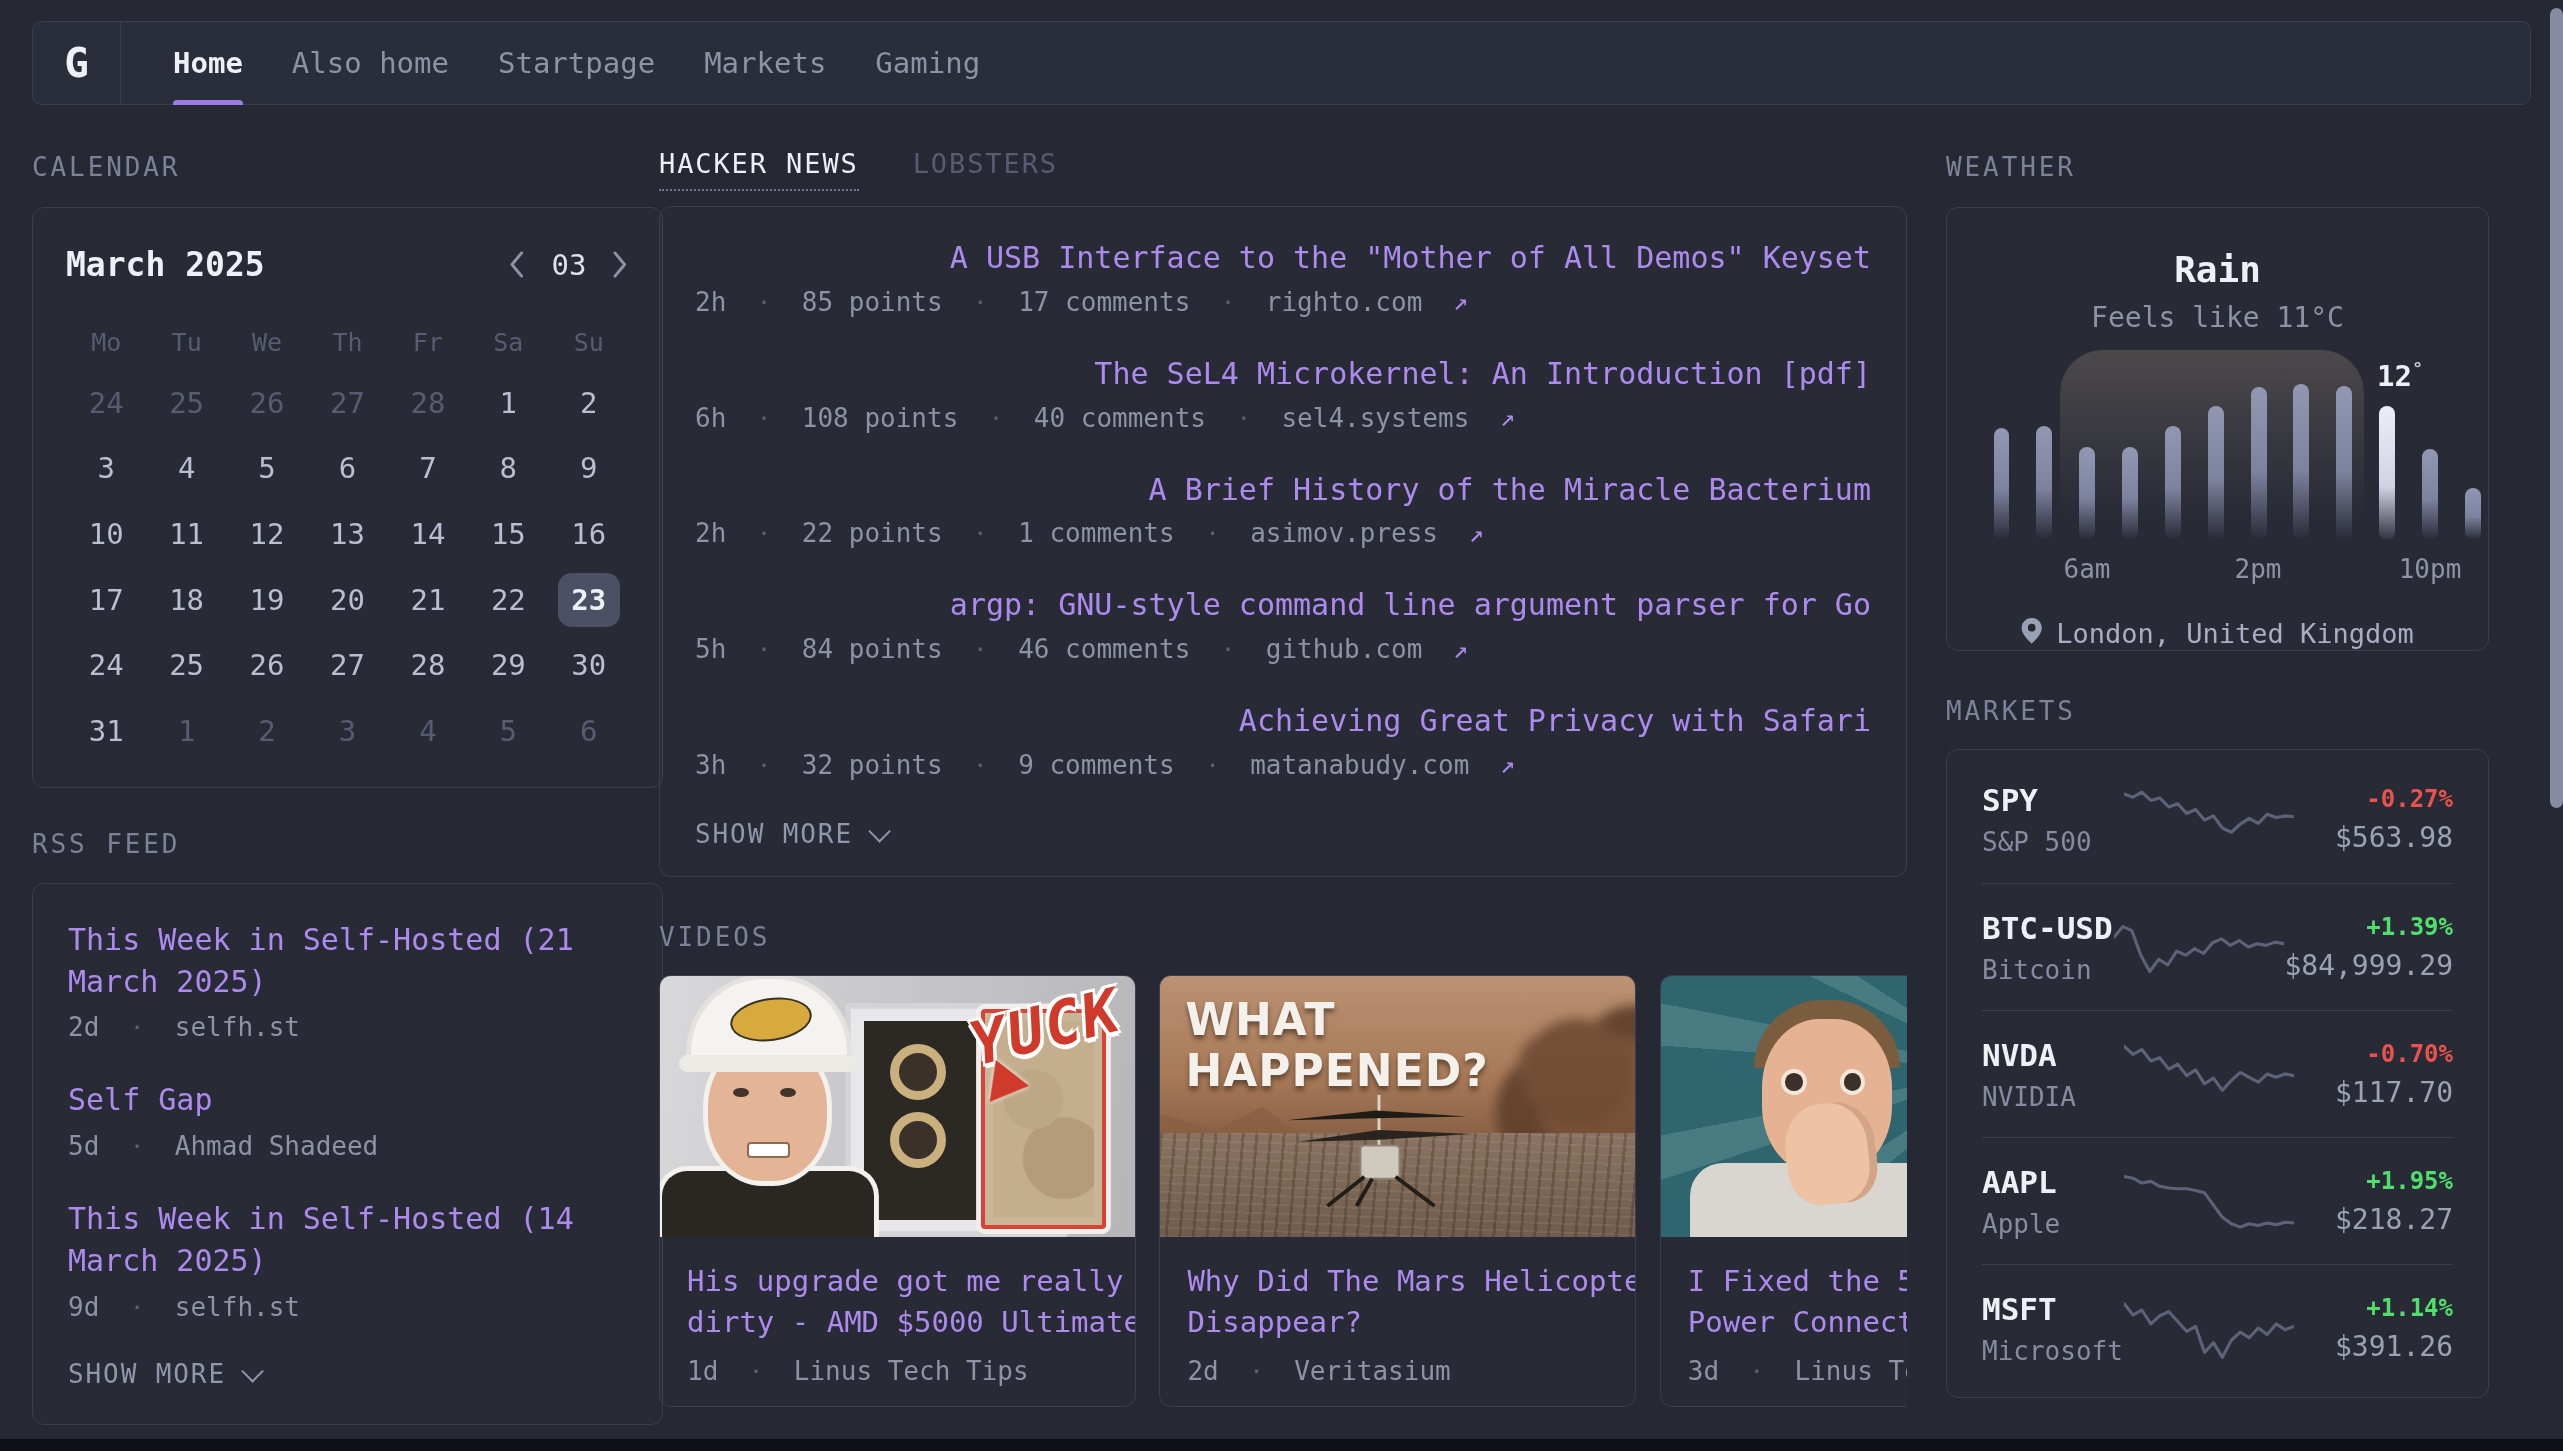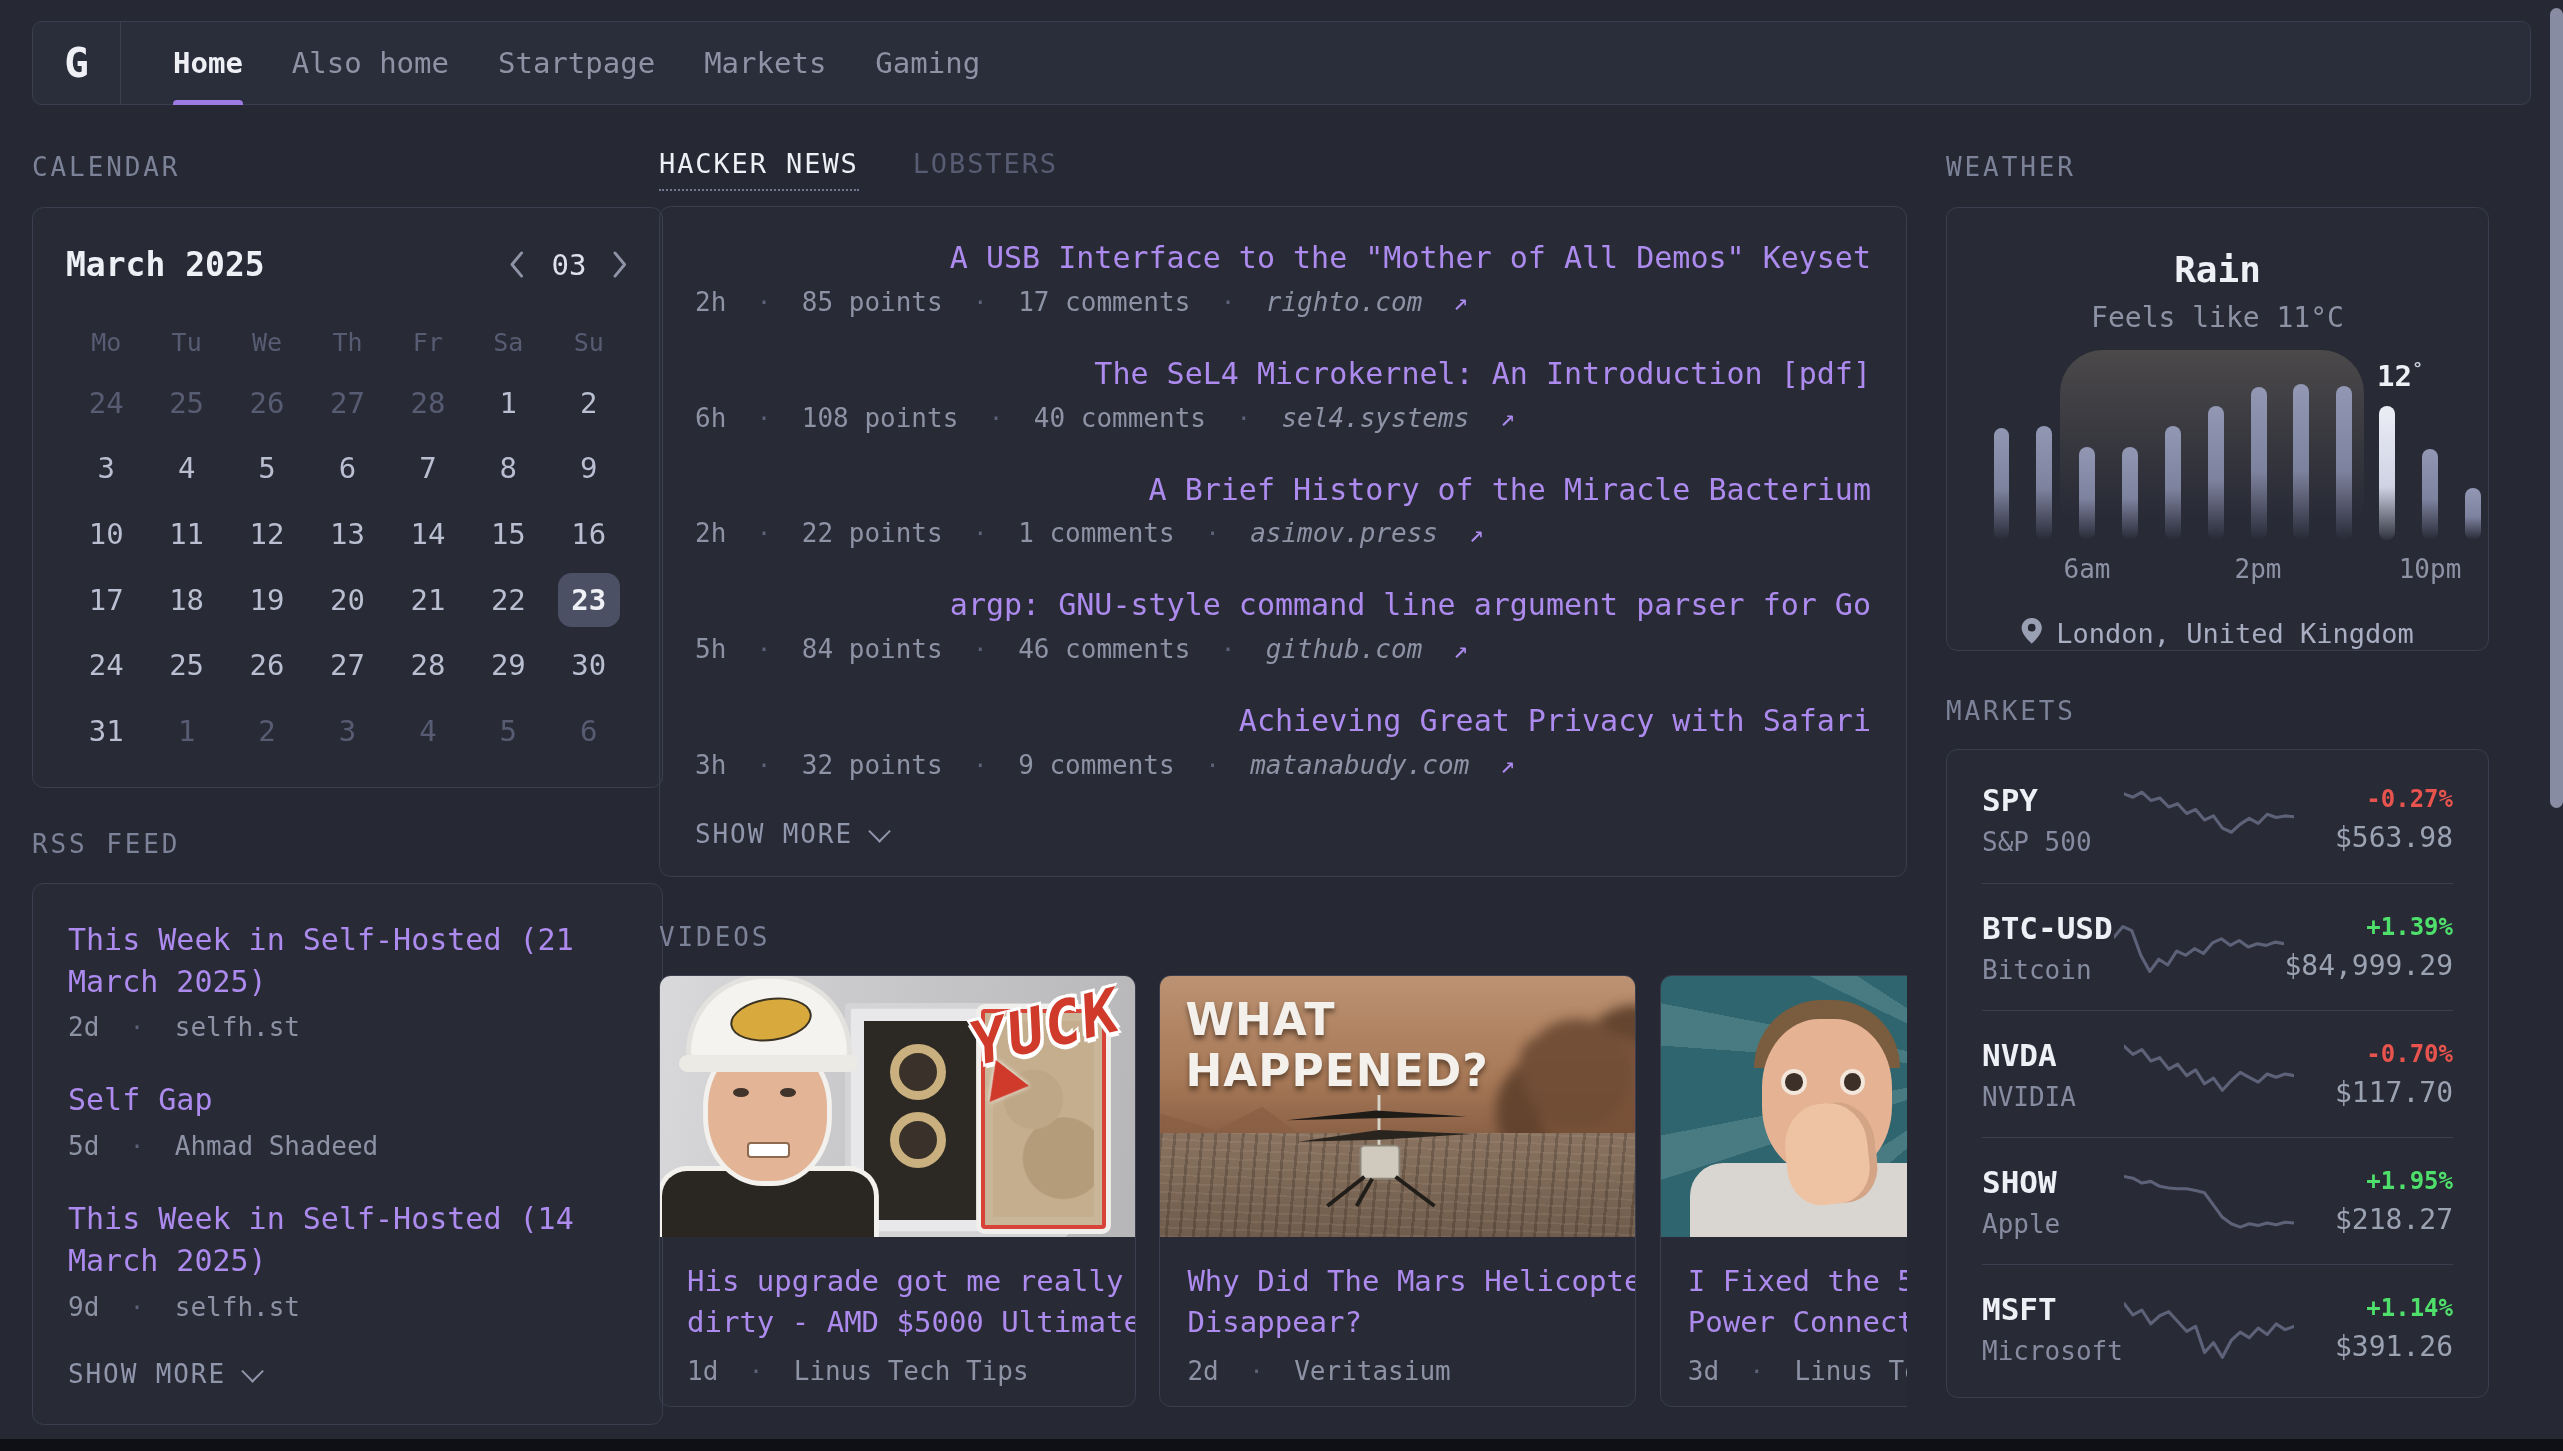--- a/index.html
+++ b/index.html
@@ -62,21 +62,21 @@
     transform:rotate(45deg) translateY(-3.9px);}
 
   
   .news-tabs{margin-top:43px;display:flex;gap:54px;align-items:flex-end;}
   .news-tab{font-size:27px;letter-spacing:1.9px;cursor:pointer;color:var(--txt-dim);padding-bottom:9.7px;border-bottom:2.9px dotted transparent;}
   .news-tab.active{color:var(--txt-bright);border-bottom-color:#717693;}
   .news-card{margin-top:15.6px;padding:33px 35px 27px;text-align:right;}
   .news-item{margin-bottom:39px;}
   .news-title{font-size:30px;color:var(--purple);cursor:pointer;display:inline-block;}
   .news-meta{margin-top:11.7px;}
-  .news-domain{cursor:pointer;font-style:italic;}
+  .news-domain{cursor:pointer;}
   .ext-arrow{color:var(--purple);margin-left:11.7px;font-size:25px;}
 
   
   .videos-label{margin-top:45px;margin-bottom:23.4px;}
   .videos-row{display:flex;gap:23.4px;overflow:hidden;height:432px;}
   .video-card{flex:0 0 477px;border:1px solid var(--card-border);border-radius:11.7px;background:var(--card-bg);overflow:hidden;cursor:pointer;}
   .video-thumb{position:relative;width:100%;height:261px;overflow:hidden;}
   .video-body{padding:23.4px 27px;}
   .video-title div{font-size:29px;line-height:41px;color:var(--purple);white-space:nowrap;}
   .video-meta{margin-top:13.6px;}
@@ -533,21 +533,21 @@
               <polyline points="0.0,17.4 9.2,25.8 18.4,20.8 27.6,32.6 36.8,29.2 46.1,41.0 55.3,35.9 64.5,47.7 73.7,41.8 82.9,56.1 92.1,50.2 101.3,62.8 110.5,52.7 119.7,44.3 128.9,49.4 138.2,54.4 147.4,46.0 156.6,49.4 165.8,46.0 175.0,47.7" fill="none" stroke="#5d6278" stroke-width="3.2" stroke-linejoin="round" stroke-linecap="round"></polyline>
             </svg>
           </div>
           <div class="mkt-vals">
             <div class="mkt-chg down">-0.70%</div>
             <div class="mkt-price">$117.70</div>
           </div>
         </div>
         <div class="mkt-row">
           <div class="mkt-id">
-            <div class="mkt-sym">SHOW</div>
+            <div class="mkt-sym">AAPL</div>
             <div class="mkt-name">Apple</div>
           </div>
           <div class="mkt-spark">
             <svg width="170" height="90" viewBox="0 0 175 92">
               <polyline points="0.0,20.8 9.2,22.5 18.4,27.5 27.6,25.8 36.8,30.9 46.1,32.6 55.3,33.4 64.5,33.4 73.7,35.1 82.9,37.6 92.1,50.2 101.3,62.8 110.5,69.5 119.7,72.9 128.9,69.5 138.2,71.2 147.4,68.7 156.6,70.4 165.8,67.8 175.0,68.7" fill="none" stroke="#5d6278" stroke-width="3.2" stroke-linejoin="round" stroke-linecap="round"></polyline>
             </svg>
           </div>
           <div class="mkt-vals">
             <div class="mkt-chg up">+1.95%</div>
             <div class="mkt-price">$218.27</div>

